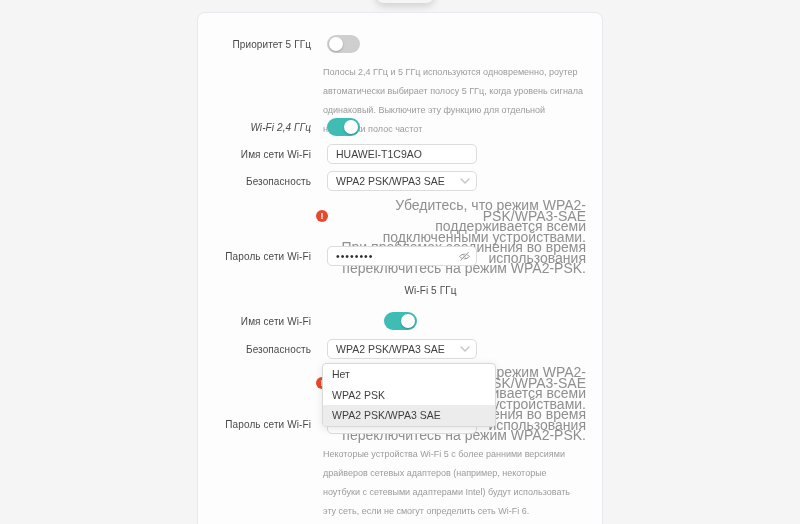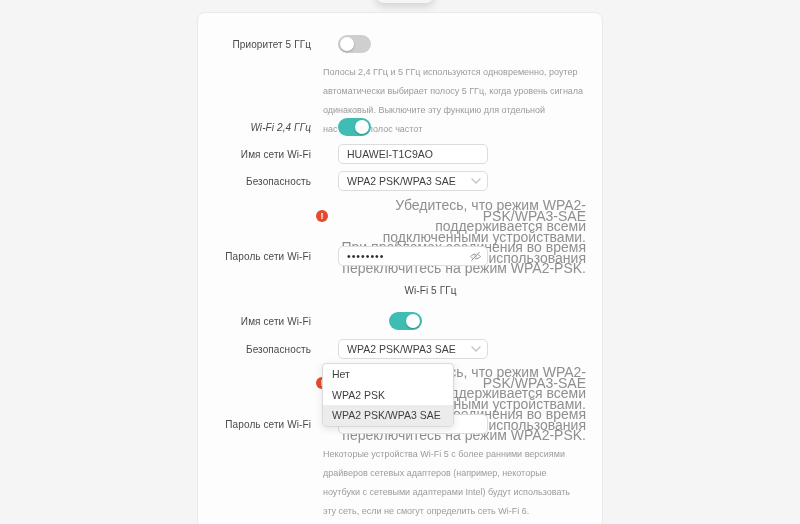--- a/index.html
+++ b/index.html
@@ -8,21 +8,21 @@
   .page { position:relative; width:800px; height:524px; background:#f5f5f6; overflow:hidden; }
 
   .top-shadow { position:absolute; left:376px; top:-13px; width:58px; height:16px;
     border-radius:9px; background:#f5f5f6; box-shadow:0 3px 9px rgba(0,0,0,0.16); }
 
   .card { position:absolute; left:197px; top:12px; width:406px; height:530px;
     background:#fdfdfe; border:1px solid #e8e8ee; border-radius:8px; }
 
   .row { position:absolute; left:0; width:100%; height:20px; display:flex; align-items:center;gap:16px; }
   .lbl { width:113px; flex:none; text-align:right; font-size:10px; color:#4a4a4a; letter-spacing:0.1px; }
-  .ctl { margin-left:11px; display:flex; align-items:center; }
+  .ctl { display:flex; align-items:center; }
 
   
   .toggle { position:relative; width:33px; height:18px; border-radius:9px; cursor:pointer; flex:none; }
   .toggle.on  { background:#3fbdb4; }
   .toggle.off { background:#cfcfcf; }
   .toggle .knob { position:absolute; top:2px; width:14px; height:14px; border-radius:50%;
     background:#ffffff; box-shadow:0 1px 2px rgba(0,0,0,0.25); }
   .toggle.on  .knob { right:2px; }
   .toggle.off .knob { left:2px; }
 
@@ -43,21 +43,21 @@
   .desc { position:absolute; left:125px; width:300px; font-size:9px; line-height:19px;
     color:#9b9b9b; white-space:pre-line; }
 
   
   .warn { position:absolute; left:118px; width:270px; display:flex; }
   .warn-icon { flex:none; width:12px; height:12px; border-radius:50%; background:#e7492d; color:#fff;
     font-size:9px; font-weight:bold; line-height:12px; text-align:center; margin-top:10px; }
   .warn-text { margin-left:7px; font-size:14px; line-height:10.5px; color:#8f8f8f; white-space:pre-line;text-align:right; }
 
   
-  .dropdown { position:absolute; left:124px; top:350px; width:132px; z-index:5;
+  .dropdown { position:absolute; left:124px; top:350px; width:174px; z-index:5;
     background:#fff; border:1px solid #d9d9d9; border-radius:4px; overflow:hidden;
     box-shadow:0 2px 8px rgba(0,0,0,0.10); }
   .dd-opt { height:20.5px; display:flex; align-items:center; padding:0 9px; font-size:10.5px;
     color:#3f3f3f; cursor:pointer; white-space:nowrap; }
   .dd-opt.selected { background:#ececec; }
 
   
   #row-priority   { top:21px; }
   #desc-priority  { top:50px; }
   #row-wifi24     { top:104px;font-style:italic; }

